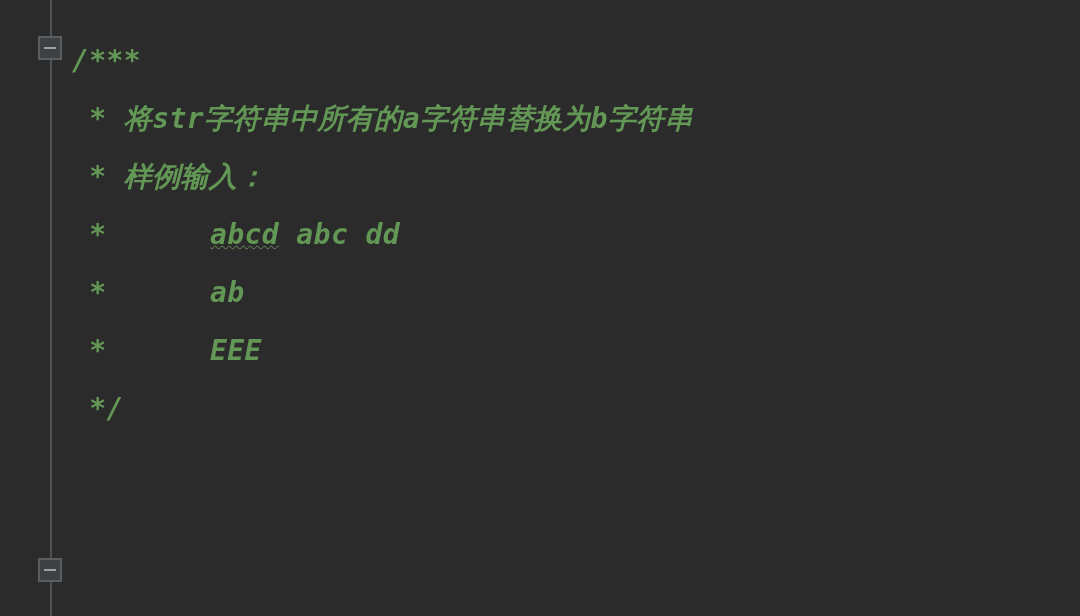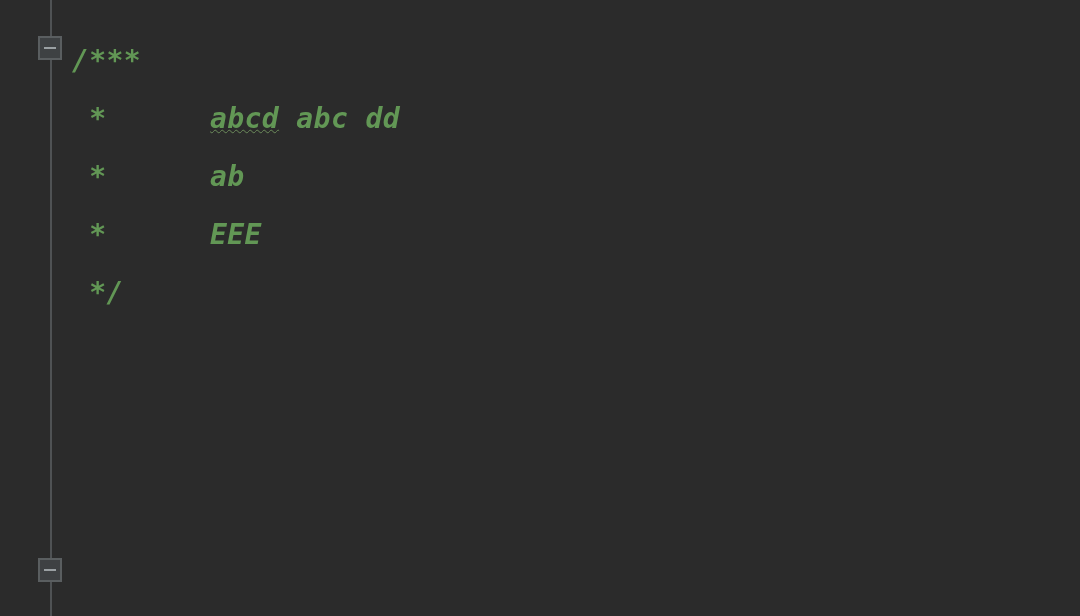--- a/index.html
+++ b/index.html
@@ -87,21 +87,23 @@
     <div class="fold-toggle" style="top:558px;">
       <svg width="14" height="14" viewBox="0 0 14 14">
         <line x1="1" y1="7" x2="13" y2="7" stroke="#9aa0a3" stroke-width="2"></line>
       </svg>
     </div>
   </div>
 
   <div class="code-area">
     <div class="code-line">/***</div>
 
+    <div class="code-line"><span> * </span><span>将</span><span>str</span><span>字符串中所有的</span><span>a</span><span>字符串替换为</span><span>b</span><span>字符串</span></div>
 
+    <div class="code-line"> * 样例输入：</div>
 
     <div class="code-line"><span> *      </span><span class="squiggle">abcd</span><span> abc dd</span></div>
 
     <div class="code-line"> *      ab</div>
 
     <div class="code-line"> *      EEE</div>
 
 
 
     <div class="code-line"> */</div>

